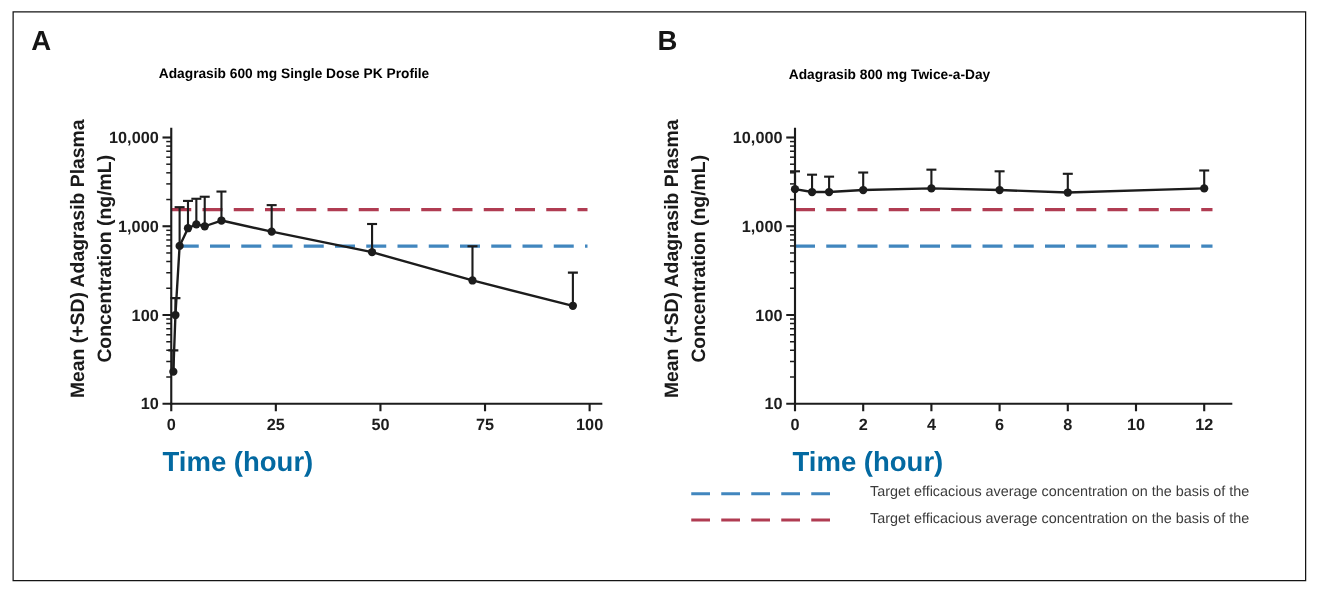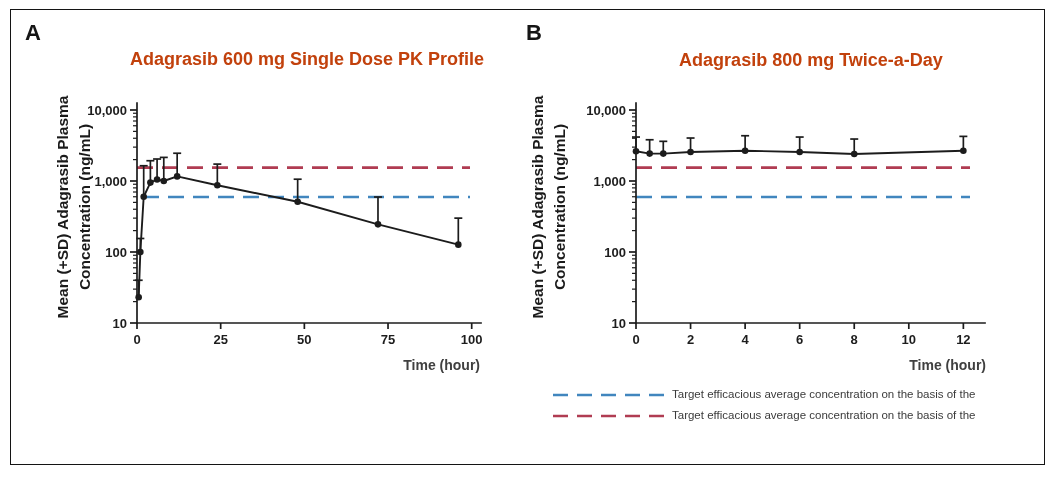--- a/index.html
+++ b/index.html
@@ -2,36 +2,36 @@
 <html><head>
 <meta charset="utf-8">
 <style>
   html,body{margin:0;padding:0;background:#ffffff;}
   .figure{position:relative;width:1055px;height:477px;background:#fff;
           font-family:"Liberation Sans",sans-serif;color:#1f1f1f;overflow:hidden;}
   .frame{position:absolute;left:10px;top:9px;width:1033px;height:454px;border:1.6px solid #141414;}
   .panel-letter{position:absolute;font-size:22px;font-weight:700;color:#151515;}
   #letterA{left:25px;top:20px;}
   #letterB{left:526px;top:20px;}
-  .chart-title{position:absolute;font-weight:700;font-size:18px;line-height:18px;
-               text-align:center;color:#c2410c;}
+  .chart-title{position:absolute;font-weight:700;font-size:11px;line-height:18px;
+               text-align:left;color:#000000;}
   #titleA{left:127px;top:50px;width:360px;}
   #titleB{left:631px;top:51px;width:360px;}
-  .x-label{position:absolute;font-weight:700;font-size:14px;text-align:right;color:#404040;}
+  .x-label{position:absolute;font-weight:700;font-size:22px;text-align:left;color:#0369a1;}
   #xlabelA{left:130px;top:357px;width:350px;}
   #xlabelB{left:634px;top:357px;width:352px;}
   .y-label{position:absolute;width:250px;height:46px;font-weight:700;font-size:15.5px;
            line-height:22px;text-align:center;color:#1a1a1a;transform:rotate(-90deg);}
   #ylabelA{left:-50px;top:184px;}
   #ylabelB{left:425px;top:184px;}
   svg.panel{position:absolute;top:0;}
   #svgA{left:0;}
   #svgB{left:527px;}
   .legend{position:absolute;left:552px;top:387px;width:496px;}
-  .legend-row{display:flex;align-items:center;gap:2px;margin-bottom:6px;}
+  .legend-row{display:flex;align-items:center;gap:26px;margin-bottom:6px;}
   .legend-swatch{flex:0 0 auto;display:block;}
   .legend-text{font-size:11.5px;line-height:15px;color:#3b3b3b;}
 </style>
 </head>
 <body>
 
 <div class="figure">
   <div class="frame"></div>
 
   <svg id="svgA" class="panel" width="527" height="385">

